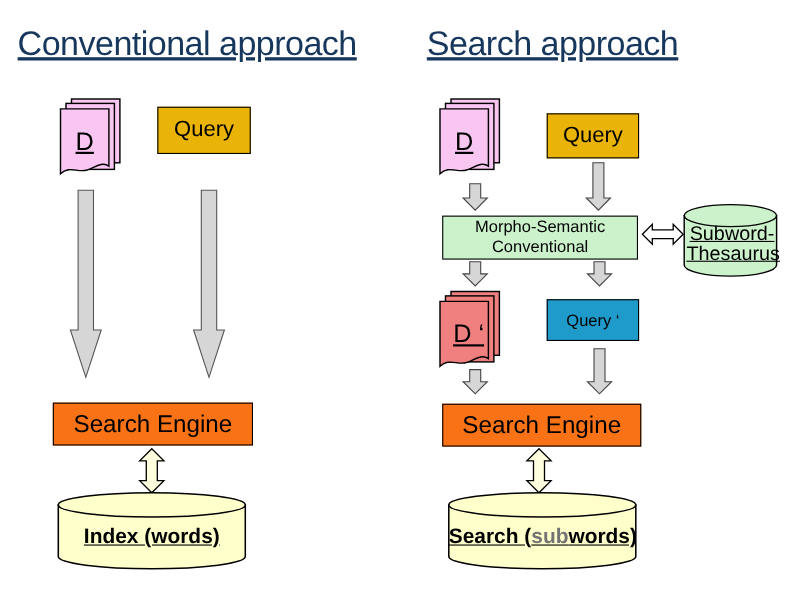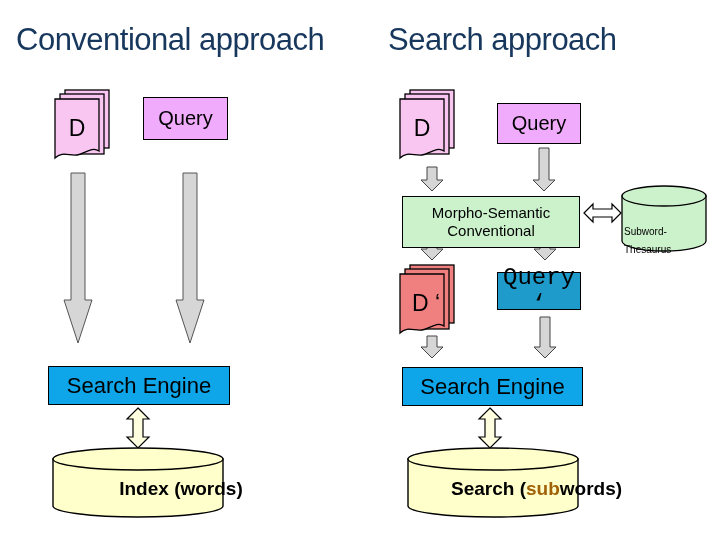--- a/index.html
+++ b/index.html
@@ -1,30 +1,30 @@
 <!DOCTYPE html>
 <html><head>
 <meta charset="utf-8">
 <style>
   html,body{margin:0;padding:0;background:#fff;}
   .slide{position:relative;width:720px;height:540px;background:#ffffff;
          font-family:"Liberation Sans", sans-serif;overflow:hidden;}
   .overlay{position:absolute;left:0;top:0;}
-  .txt{position:absolute;color:#000;}
+  .txt{position:absolute;color:#000;text-decoration:underline;}
   .title{font-size:31px;letter-spacing:-0.5px;color:#17375D;white-space:nowrap;}
   .box{position:absolute;display:flex;align-items:center;justify-content:center;
        box-sizing:border-box;border:1.6px solid #000;color:#000;text-align:center;}
-  .query-box{background:#f0abfc;font-size:20px;}
-  .query-prime-box{background:#1E9BCB;font-size:24px;font-family:Liberation Mono, monospace;}
+  .query-box{background:#eab308;font-size:20px;}
+  .query-prime-box{background:#1E9BCB;font-size:15px;}
   .morpho-box{background:#CCF2CC;font-size:15px;line-height:18px;flex-direction:column;}
-  .engine-box{background:#0ea5e9;font-size:22px;}
+  .engine-box{background:#f97316;font-size:22px;}
   .doc-label{font-size:23px;text-align:center;line-height:26px;}
-  .cyl-label{font-size:19px;font-weight:bold;text-align:center;white-space:nowrap;padding-left:43px;}
-  .thes-label{font-size:10px;line-height:18px;text-align:left;margin-top:20px;}
-  .sub-blue{color:#a16207;}
+  .cyl-label{font-size:19px;font-weight:bold;text-align:center;white-space:nowrap;}
+  .thes-label{font-size:18px;line-height:18px;text-align:right;}
+  .sub-blue{color:#737373;}
 </style>
 </head>
 <body>
 
 <div class="slide">
 
   <svg class="overlay" width="720" height="540" viewBox="0 0 720 540">
     <defs>
       <g id="docstack" stroke="#000" stroke-width="1.3">
         <rect x="10" y="0" width="44" height="58"></rect>
@@ -71,21 +71,21 @@
   <div class="txt title" style="left:388px;top:22px;">Search approach</div>
 
   <div class="txt doc-label" style="left:55px;top:115px;width:44px;">D</div>
   <div class="box query-box" style="left:143px;top:97px;width:85px;height:43px;">Query</div>
   <div class="box engine-box" style="left:48px;top:366px;width:182px;height:39px;">Search Engine</div>
   <div class="txt cyl-label" style="left:53px;top:478px;width:170px;">Index (words)</div>
 
   <div class="txt doc-label" style="left:400px;top:115px;width:44px;">D</div>
   <div class="box query-box" style="left:497px;top:103px;width:84px;height:41px;">Query</div>
 
-  <div class="box morpho-box" style="left:402px;top:196px;width:178px;height:52px;text-align:right;">
+  <div class="box morpho-box" style="left:402px;top:196px;width:178px;height:40px;text-align:right;">
     <div>Morpho-Semantic</div>
     <div>Conventional</div>
   </div>
 
   <div class="txt thes-label" style="left:624px;top:203px;width:80px;">
     <div>Subword-</div>
     <div>Thesaurus</div>
   </div>
 
   <div class="txt doc-label" style="left:400px;top:290px;width:52px;">D ‘</div>

